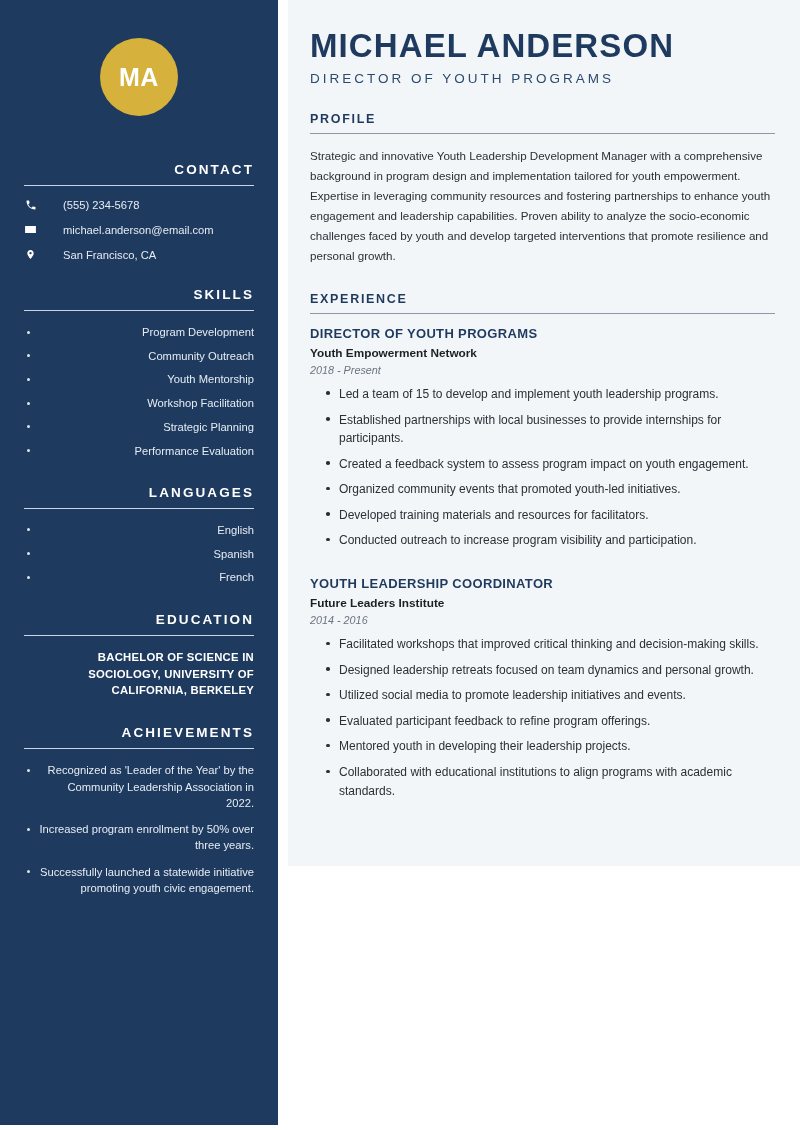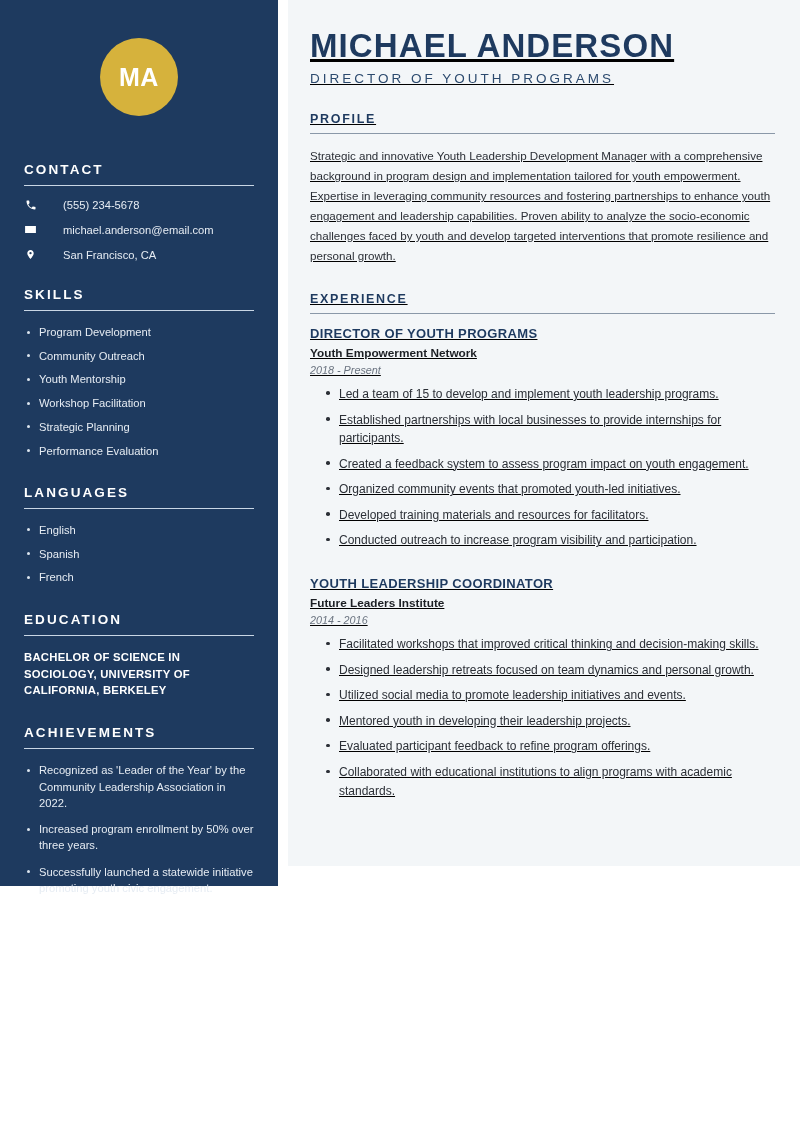--- a/index.html
+++ b/index.html
@@ -13,21 +13,21 @@
     font-family: "Liberation Sans", sans-serif;
     background: #ffffff;
     display: flex;
     overflow: hidden;
   }
 
   
   .sidebar {
     width: 278px;
     min-width: 278px;
-    height: 886px;
+    height: 1125px;
     background: #1E3A5F;
     color: #ffffff;
     padding: 36px 24px 30px 24px;
     position: relative;
   }
 
   .avatar-wrap {
     display: flex;
     justify-content: center;
     margin-top: 2px;
@@ -40,21 +40,21 @@
     background: #D6B23C;
     color: #ffffff;
     display: flex;
     align-items: center;
     justify-content: center;
     font-size: 25px;
     font-weight: bold;
     letter-spacing: 0.5px;
   }
 
-  .side-section { margin-bottom: 26px; }
+  .side-section { margin-bottom: 26px; text-align: right; }
 
   .side-heading {
     font-size: 13.5px;
     font-weight: bold;
     letter-spacing: 2.1px;
     color: #ffffff;
     padding-bottom: 8px;
   }
   .side-rule {
     height: 1px;
@@ -116,21 +116,20 @@
     height: 1130px;
     background: #ffffff;
   }
 
   
   .main {
     flex: 1;
     height: 866px;
     background: #F3F6F8;
     padding: 28px 25px 20px 22px;
-    text-decoration: underline;
   }
 
   .name {
     font-size: 33px;
     font-weight: bold;
     letter-spacing: 1.1px;
     color: #1E3A5F;
     line-height: 1.1;
   }
   .job-subtitle {
@@ -319,21 +318,21 @@
     <div class="exp-gap"></div>
 
     <div class="exp-block">
       <div class="exp-title">YOUTH LEADERSHIP COORDINATOR</div>
       <div class="exp-company">Future Leaders Institute</div>
       <div class="exp-dates">2014 - 2016</div>
       <ul class="exp-list">
         <li>Facilitated workshops that improved critical thinking and decision-making skills.</li>
         <li>Designed leadership retreats focused on team dynamics and personal growth.</li>
         <li>Utilized social media to promote leadership initiatives and events.</li>
+        <li>Evaluated participant feedback to refine program offerings.</li>
         <li>Mentored youth in developing their leadership projects.</li>
-        <li>Evaluated participant feedback to refine program offerings.</li>
         <li>Collaborated with educational institutions to align programs with academic standards.</li>
       </ul>
     </div>
 
   </section>
 
 </main>
 
 </body></html>

